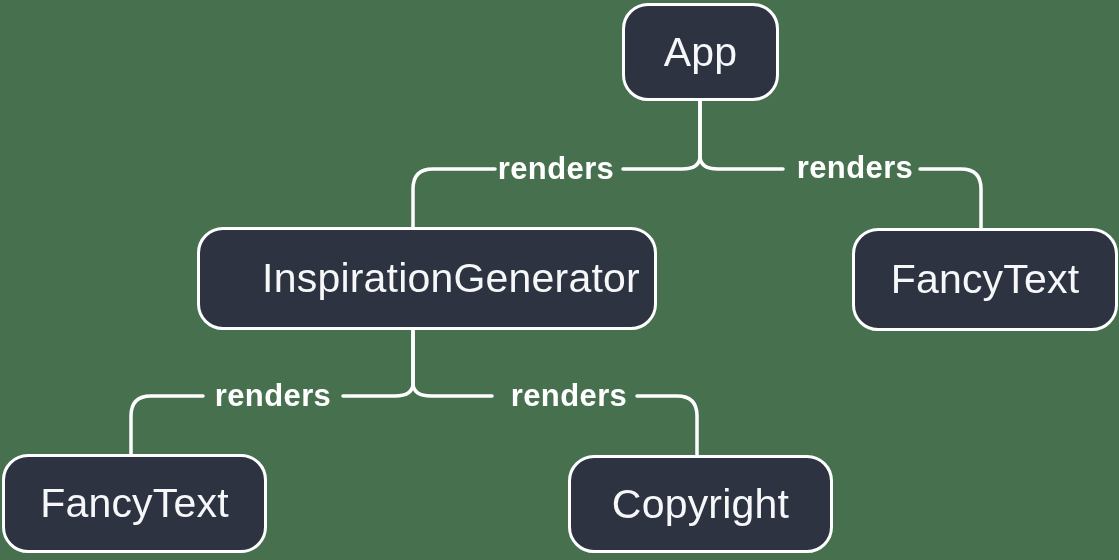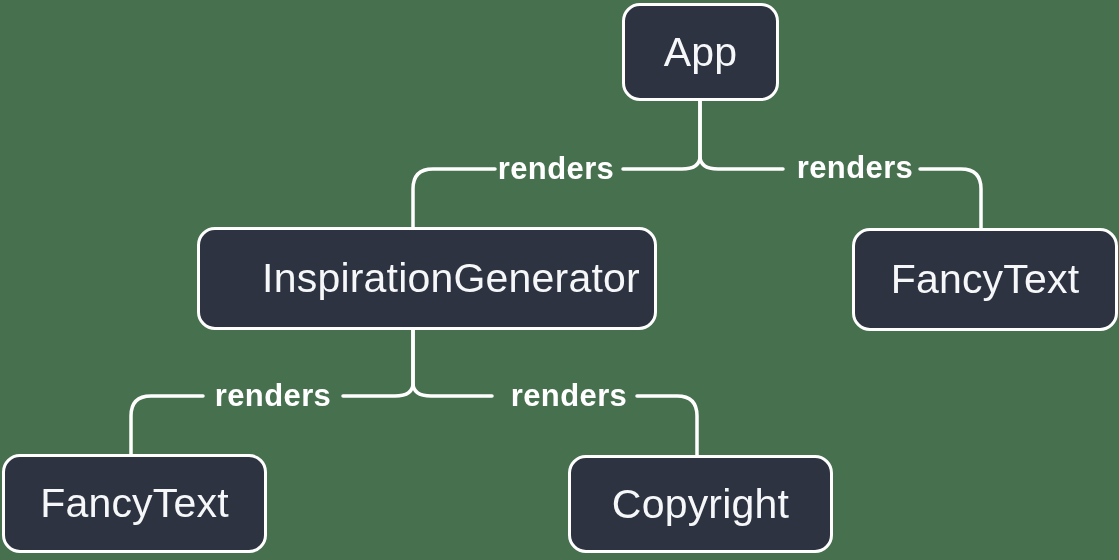--- a/index.html
+++ b/index.html
@@ -31,21 +31,21 @@
   .edges-layer path {
     fill: none;
     stroke: var(--line);
     stroke-width: 3.5;
     stroke-linecap: round;
   }
   .node {
     position: absolute;
     background: var(--node-fill);
     border: 3.5px solid var(--node-border);
-    border-radius: 18px;
+    border-radius: 26px;
     display: flex;
     align-items: center;
     justify-content: center;
   }
   .node-label {
     color: var(--node-text);
     font-size: 41px;
     font-weight: 400;
     letter-spacing: 0.2px;
     white-space: nowrap;

